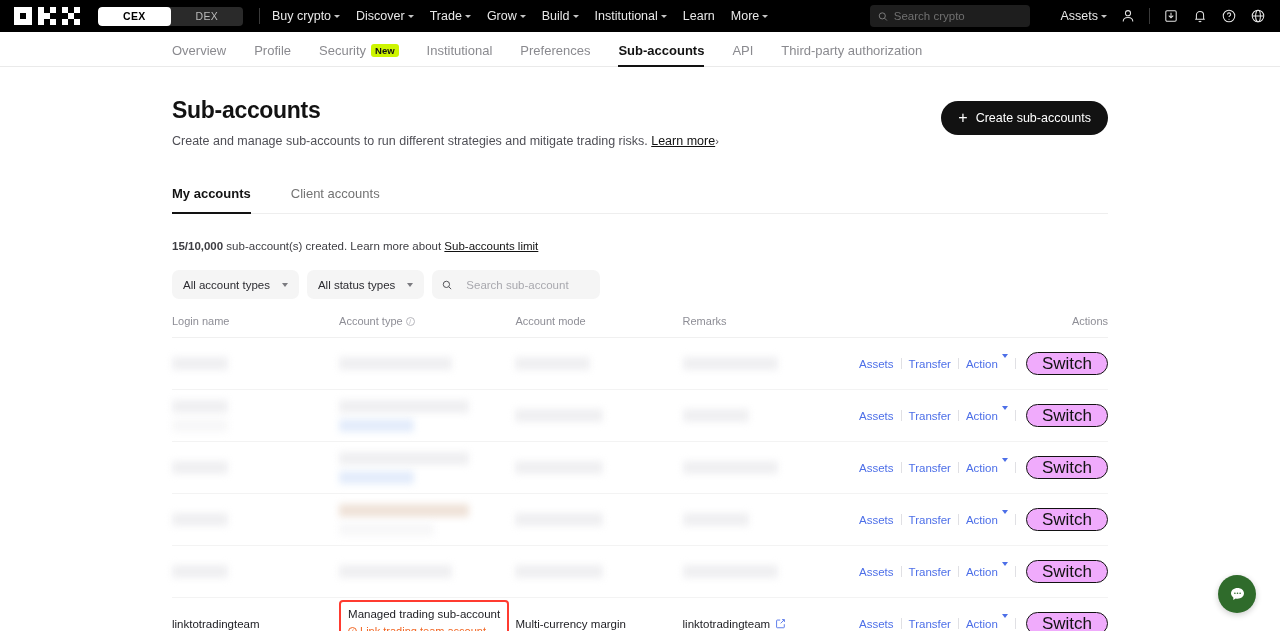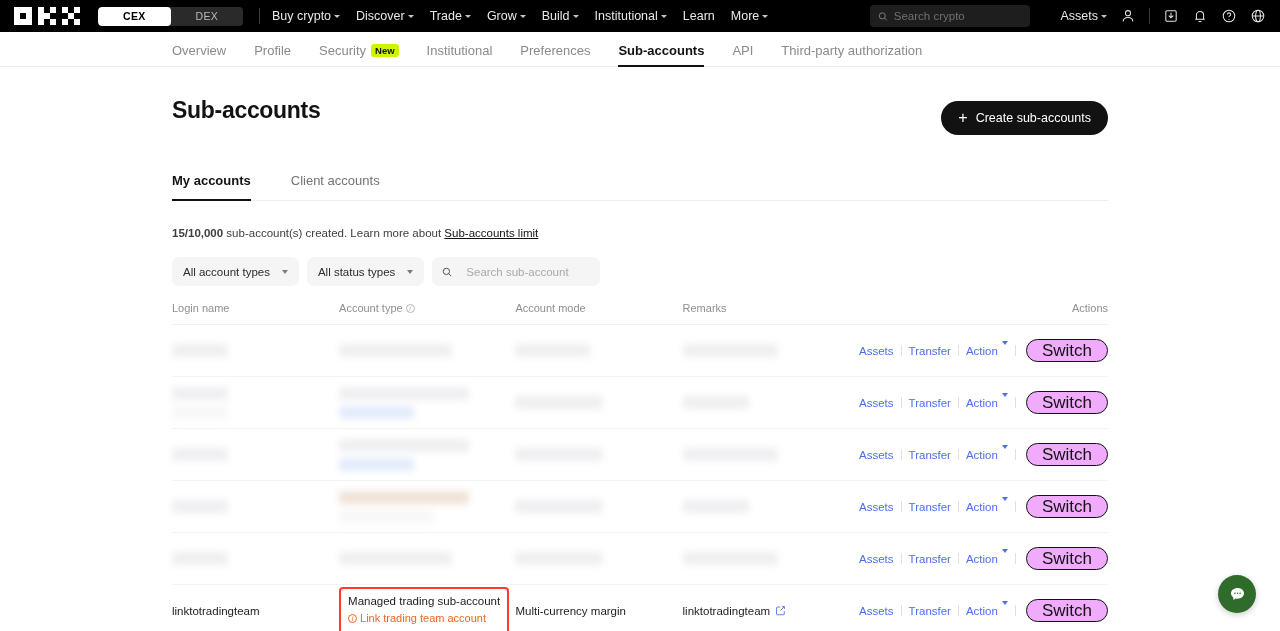--- a/index.html
+++ b/index.html
@@ -341,20 +341,24 @@
   <div class="tab">
       <span>Third-party authorization</span>
     </div>
 </div>
 
 <div class="page">
 
   <div class="title-row">
     <div>
       <h1>Sub-accounts</h1>
+      <div class="subtitle">
+        <span>Create and manage sub-accounts to run different strategies and mitigate trading risks.</span>
+        <a>Learn more</a><span class="chev-r">›</span>
+      </div>
     </div>
     <button class="btn-create">
       <span class="plus">+</span>
       <span>Create sub-accounts</span>
     </button>
   </div>
 
   <div class="subtabs">
     <div class="subtab active"><span>My accounts</span></div>
     <div class="subtab"><span>Client accounts</span></div>

